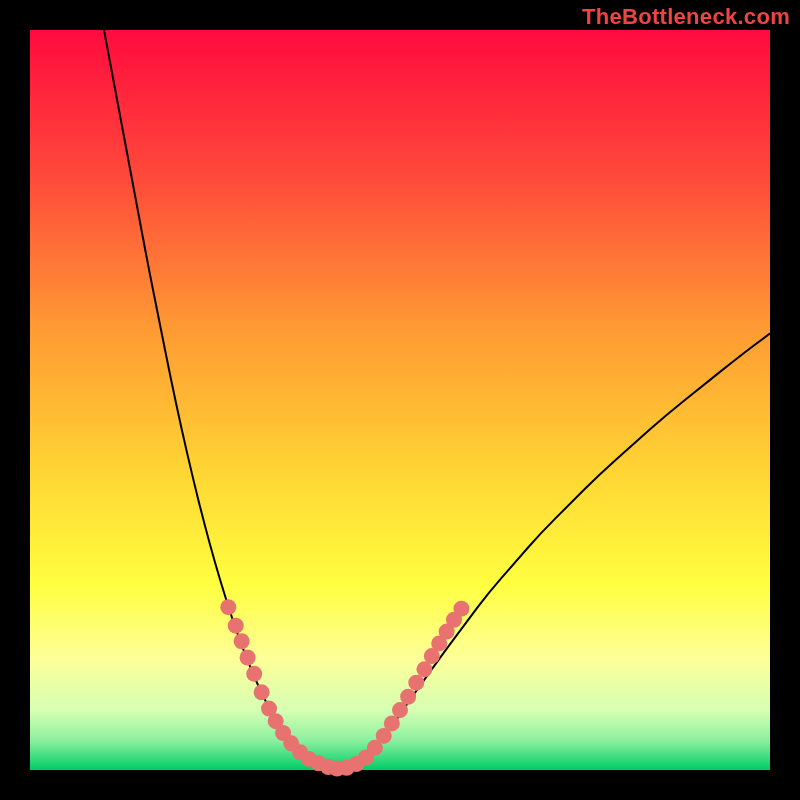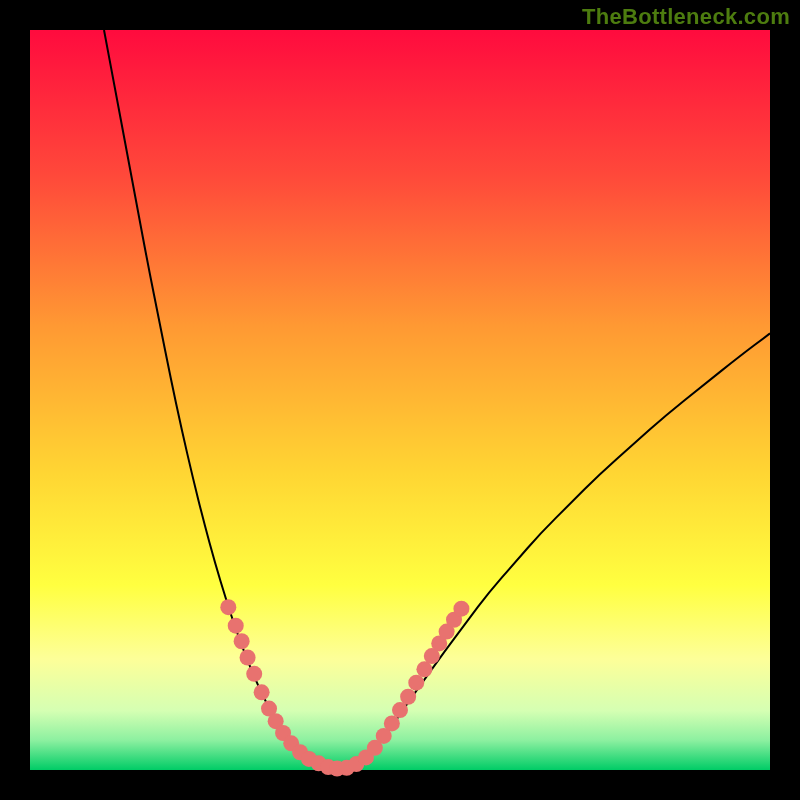--- a/index.html
+++ b/index.html
@@ -14,21 +14,21 @@
   .stage {
     position: relative;
     width: 800px;
     height: 800px;
     background: #000;
   }
   .watermark {
     position: absolute;
     top: 4px;
     right: 10px;
-    color: #4d7c0f;
+    color: #ef4444;
     font-size: 22px;
     font-weight: 600;
     letter-spacing: 0.3px;
     z-index: 10;
     user-select: none;
   }
   svg.plot {
     position: absolute;
     left: 0;
     top: 0;

